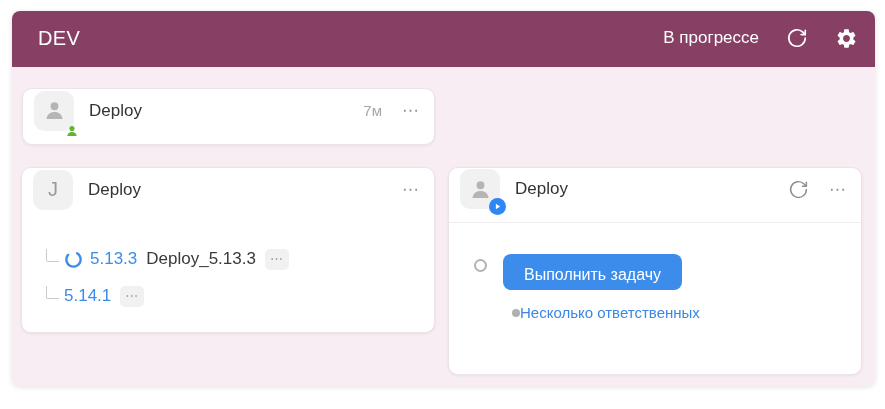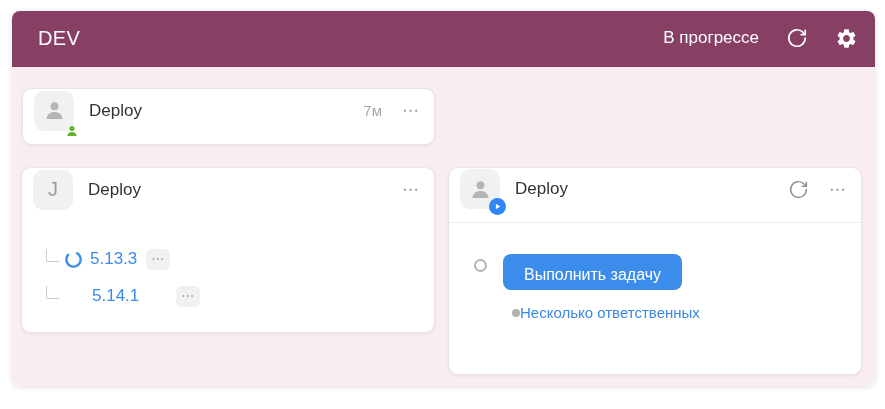--- a/index.html
+++ b/index.html
@@ -45,21 +45,21 @@
   }
   .card-title { margin-left:15px; font-size:17px; color:#333333; }
   .head-right { margin-left:auto; display:flex; align-items:center; gap:20px; }
   .time { font-size:15px; color:#a6a6a6; }
   .ellipsis { color:#949494; font-size:17px; line-height:1; letter-spacing:1px; cursor:pointer; }
   .gray-icon { color:#8f8f8f; }
 
   .tree-rows { padding-left:24px; }
   .tree-row { display:flex; align-items:center; height:22px; }
   .row-1 { margin-top:25px; }
-  .row-2 { margin-top:15px;gap:28px; }
+  .row-2 { margin-top:15px; }
   .elbow {
     flex:none; width:13px; height:13px; margin-bottom:7px; margin-right:5px;
     border-left:1.5px solid #cbcbcb; border-bottom:1.5px solid #cbcbcb;
     border-bottom-left-radius:2px;
   }
   .spinner { flex:none; display:flex; margin-right:7px; }
   .ver-link { color:#3C8CEB; font-size:17px; text-decoration:none; cursor:pointer; }
   .row-name { color:#3a3a3a; font-size:17px; margin-left:9px; }
   .row-chip {
     margin-left:9px; background:#f1f1f1; border-radius:5px; color:#8f8f8f;
@@ -139,20 +139,21 @@
         </div>
         <div class="tree-rows">
           <div class="tree-row row-1">
             <span class="elbow"></span>
             <span class="spinner">
               <svg viewBox="0 0 24 24" width="19" height="19">
                 <circle cx="12" cy="12" r="9" fill="none" stroke="#3C8CEB" stroke-width="3" stroke-linecap="round" stroke-dasharray="44 12.6" transform="rotate(-60 12 12)"></circle>
               </svg>
             </span>
             <a class="ver-link">5.13.3</a>
+            <span class="row-name">Deploy_5.13.3</span>
             <span class="row-chip">⋯</span>
           </div>
           <div class="tree-row row-2">
             <span class="elbow"></span>
             <a class="ver-link">5.14.1</a>
             <span class="row-chip">⋯</span>
           </div>
         </div>
       </div>
 

